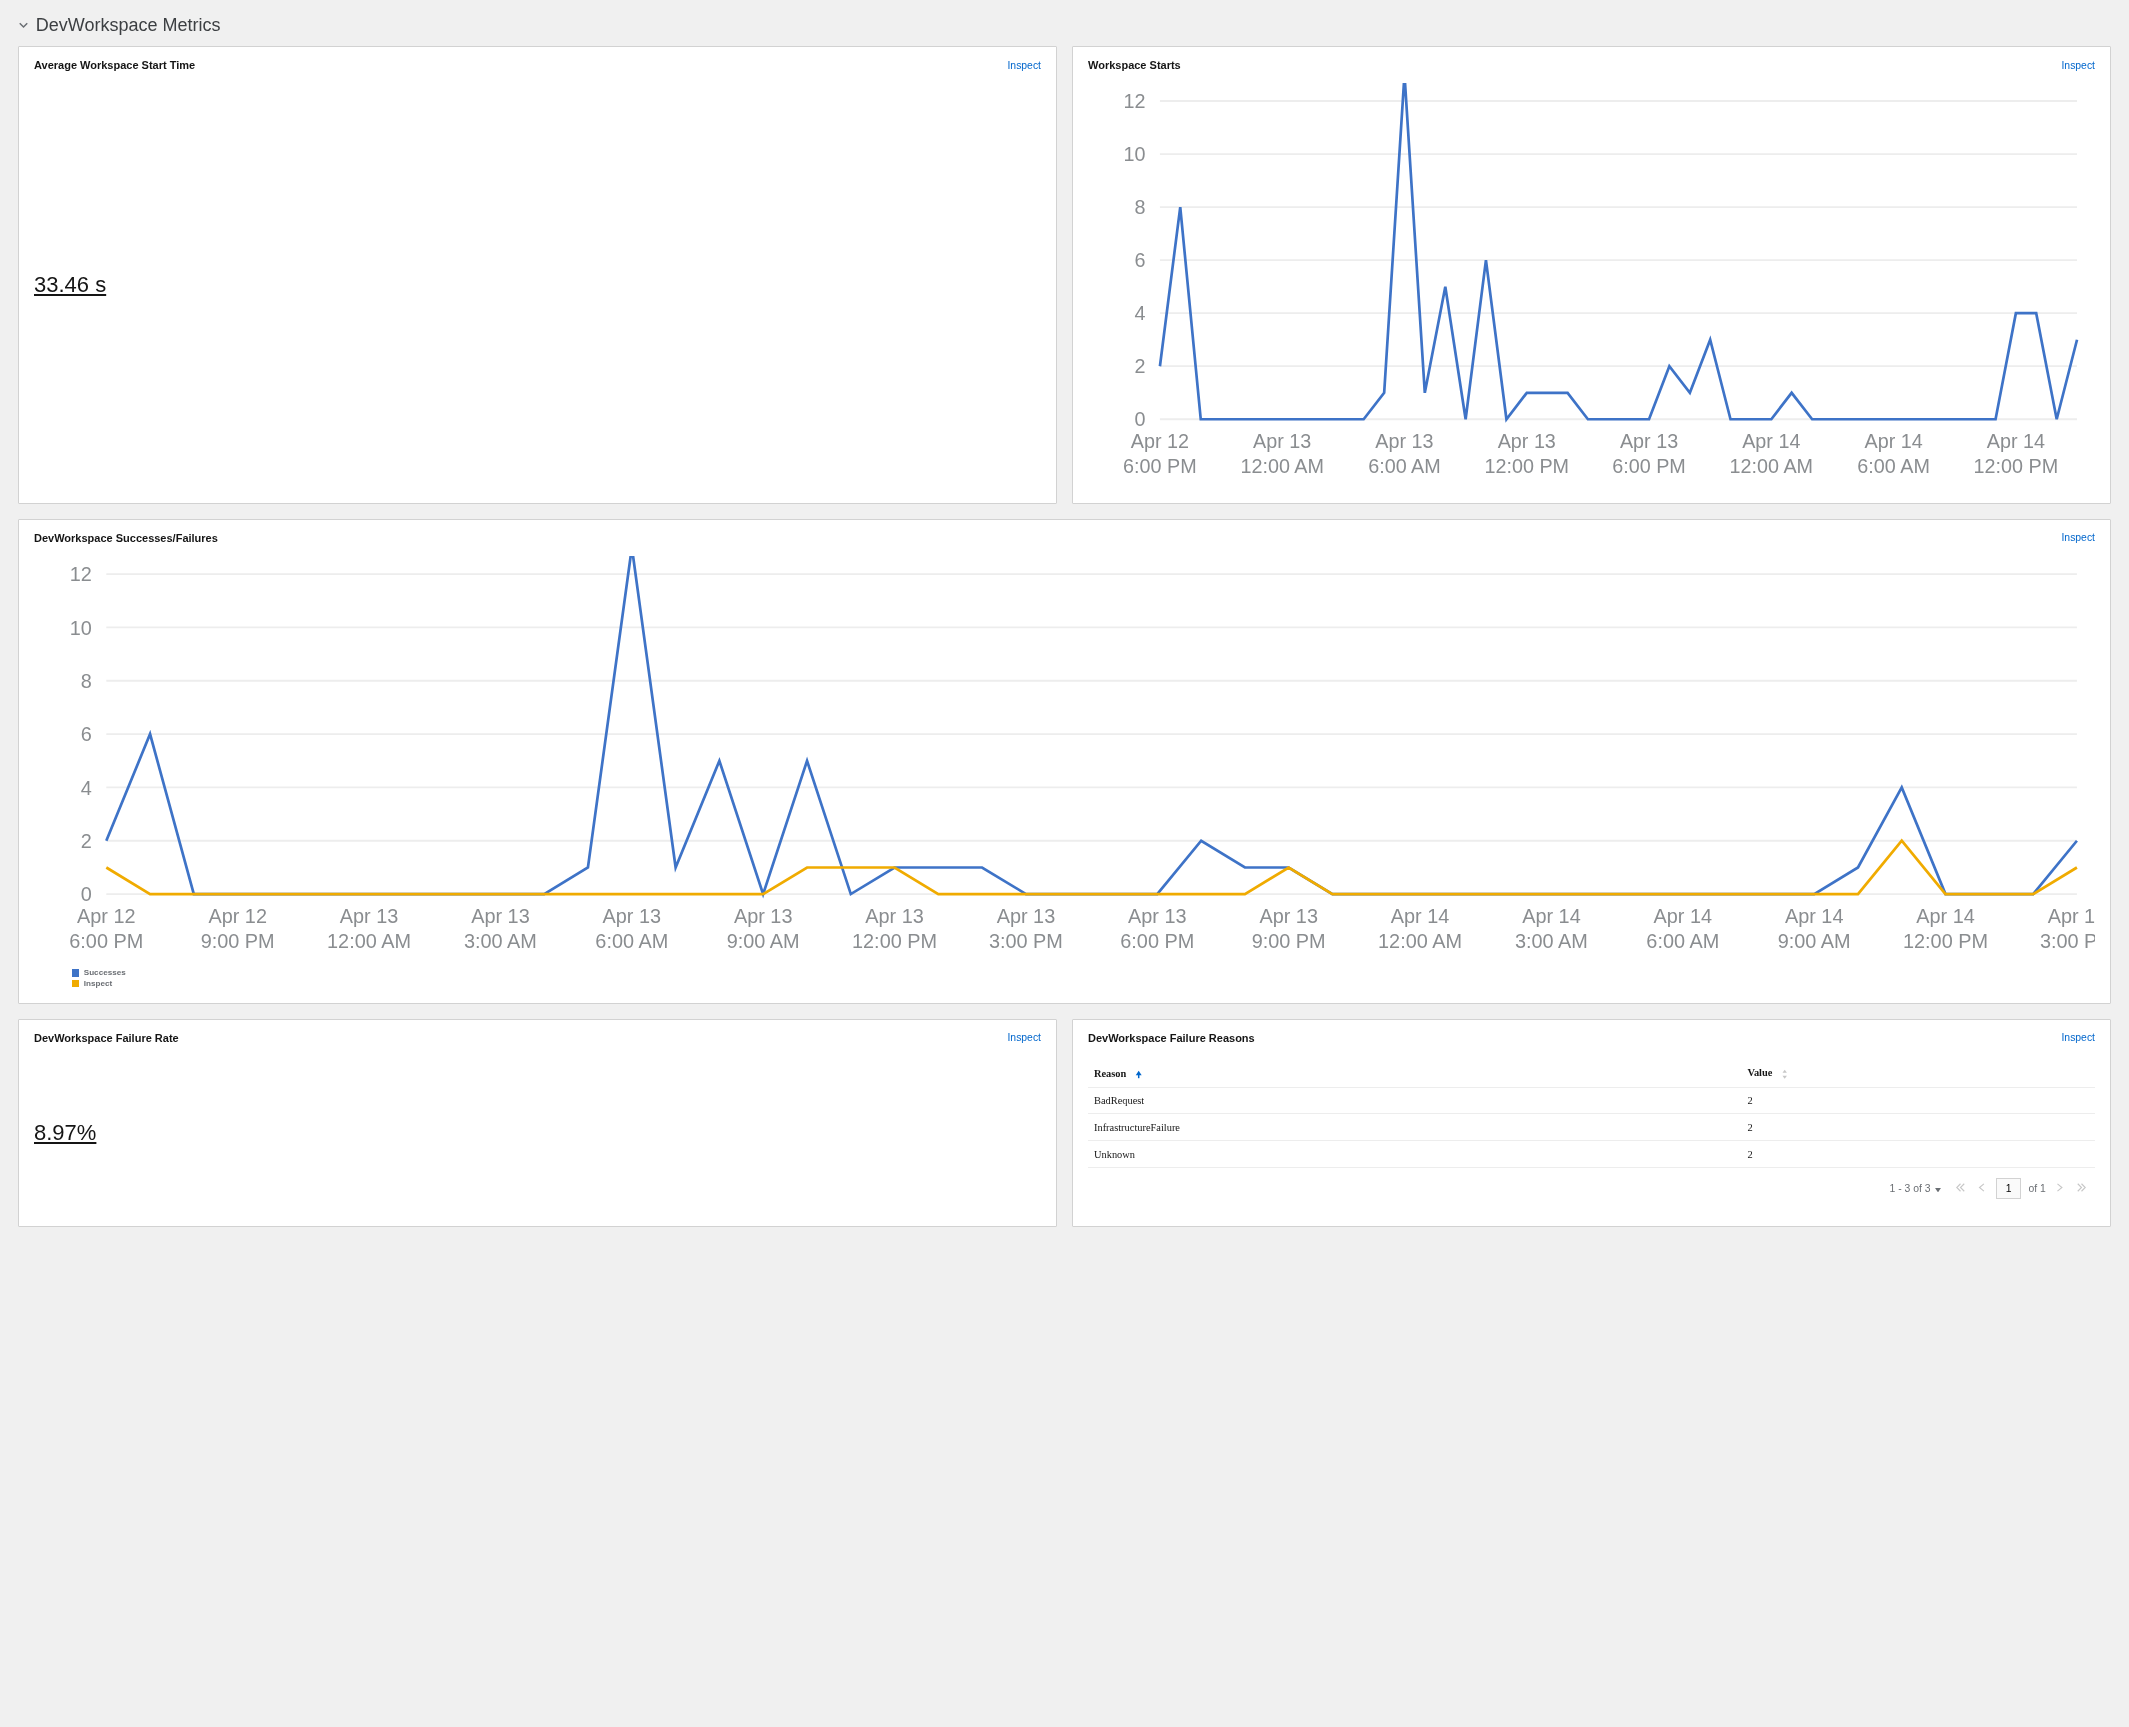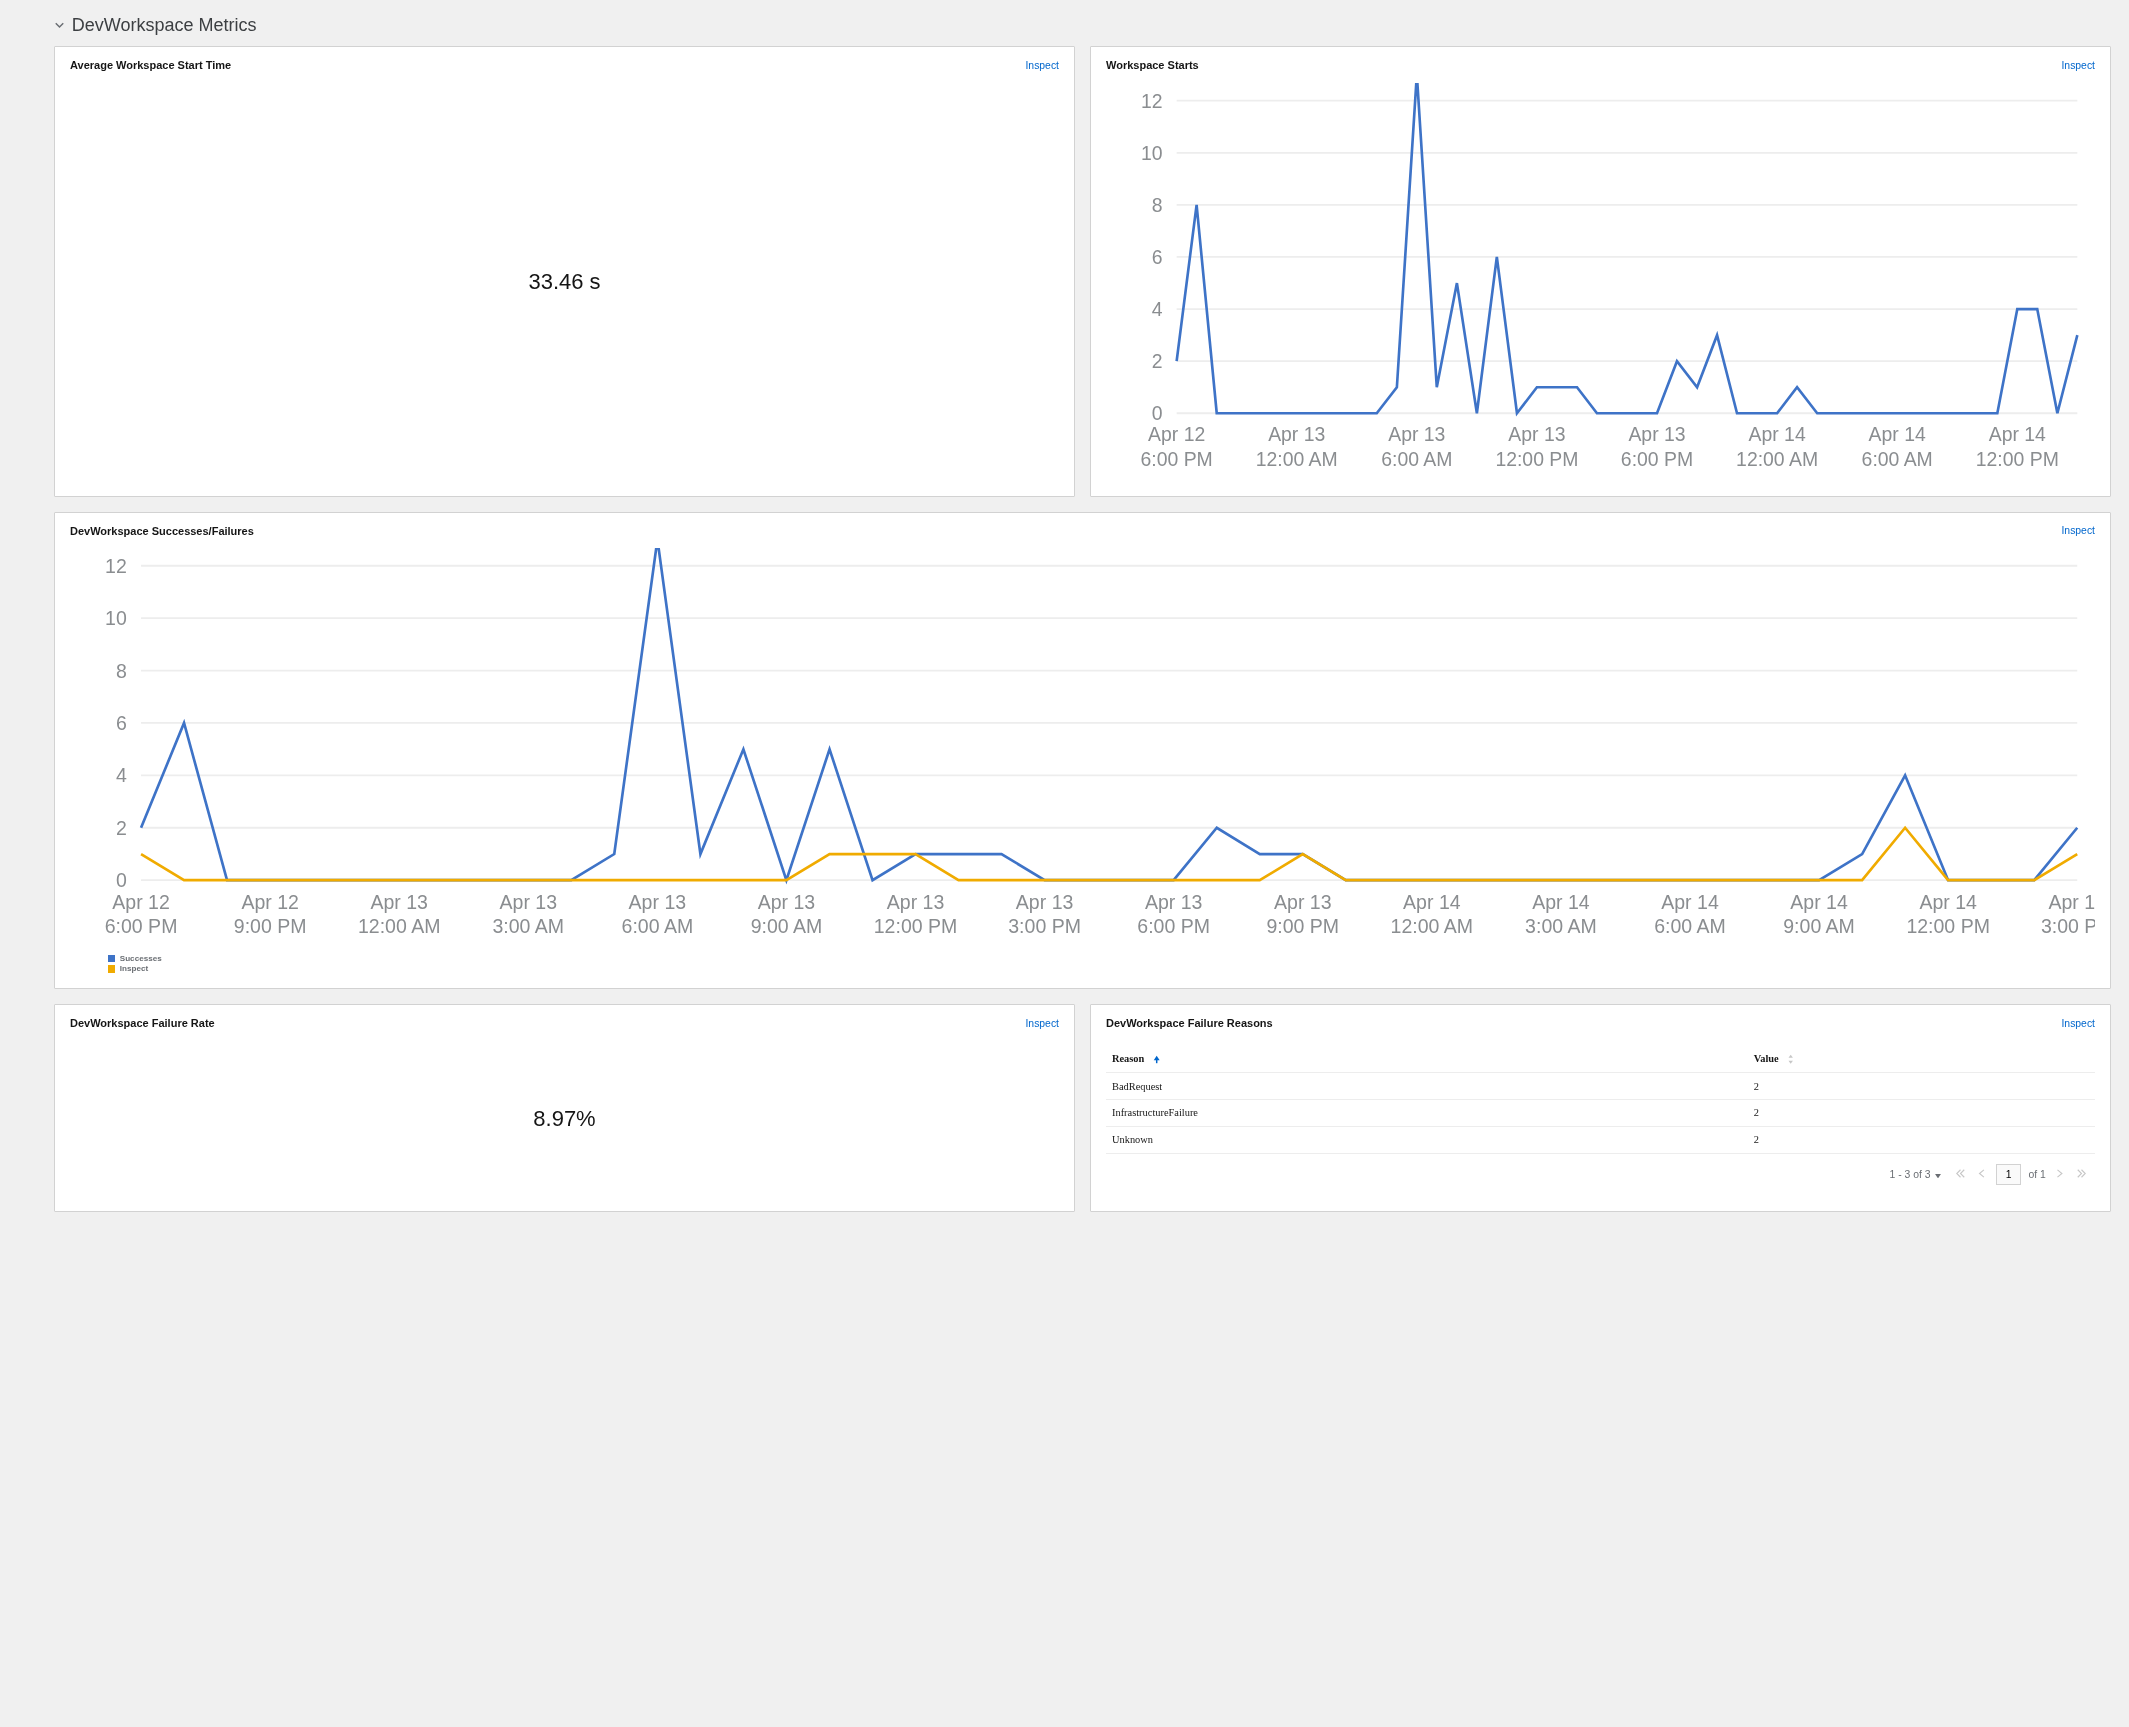--- a/index.html
+++ b/index.html
@@ -18,21 +18,20 @@
   html, body {
     margin: 0;
     padding: 0;
     background: var(--bg);
     font-family: "Helvetica Neue", Arial, sans-serif;
     color: var(--text);
     font-size: 10.4px;
   }
   .dashboard {
     padding: 15px 18px 30px 18px;
-    margin-left: 36px;
   }
   .section-header {
     display: flex;
     align-items: center;
     gap: 7.4px;
     margin-bottom: 10.4px;
     cursor: pointer;
     user-select: none;
   }
   .section-header .chev {
@@ -80,22 +79,23 @@
     padding-left: 32px;
   }
   .panel-body {
     flex: 1 1 auto;
     padding: 7.4px 15px 15px 15px;
     display: flex;
     flex-direction: column;
   }
   .big-value-wrap {
     flex: 1 1 auto;
-    display:flex; align-items:center; justify-content:center;
+    display:flex; align-items:center; 
     min-height: 155px;
+    text-decoration: underline;
   }
   .big-value {
     font-size: 22px;
     font-weight: 400;
     color: var(--text);
     text-align:center;
   }
   svg.chart { width: 100%; display:block; }
   .axis-text { fill: var(--axis); font-size: 11px; }
   .grid-line { stroke: var(--grid); stroke-width:1; }

